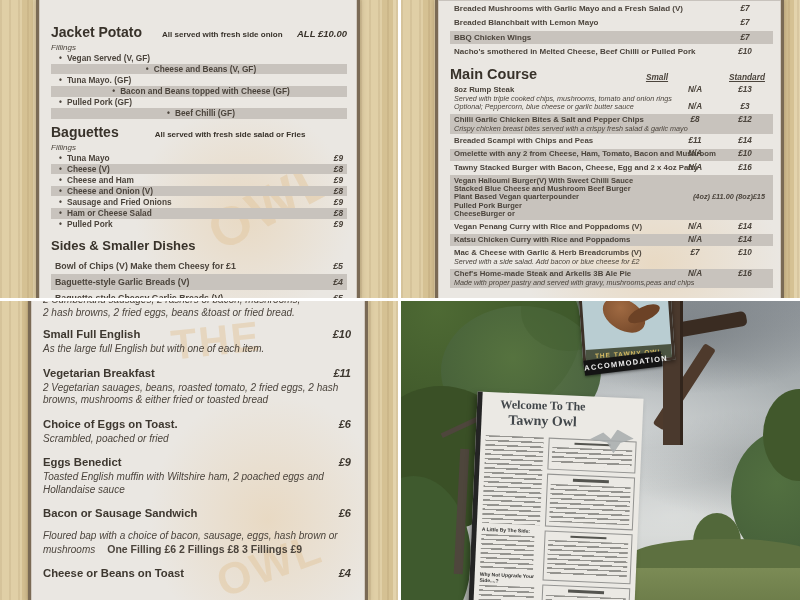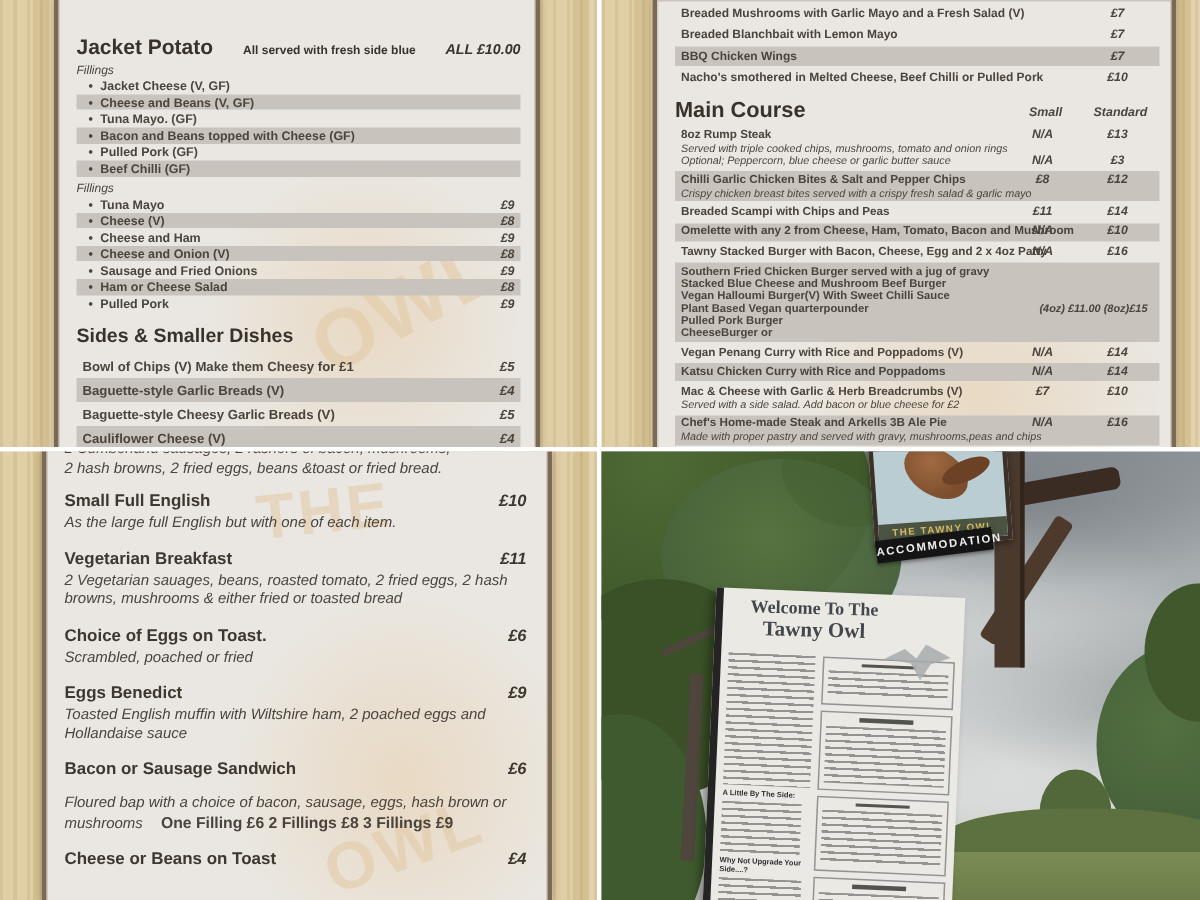--- a/index.html
+++ b/index.html
@@ -19,43 +19,43 @@
   .inner{position:relative;height:100%;}
   .b-tl .inner{padding:8px 10px 0 12px;}
   .b-tr .inner{padding:0 8px 0 12px;}
   .b-bl .inner{padding:0 14px 0 12px;}
   
   .wmblob{position:absolute;border-radius:50%;pointer-events:none;
     background:radial-gradient(ellipse,rgba(231,206,170,.55),rgba(231,206,170,0) 70%);}
   .wm{position:absolute;font-weight:bold;color:#e3c9a3;opacity:.55;pointer-events:none;letter-spacing:2px;}
   
   .pricetxt{font-style:italic;font-weight:700;}
-  .band{background:#c8c3bd;}
+  .band{background:#c8c3bd;justify-content:center;}
   
   .tl-title{display:flex;align-items:baseline;gap:10px;font-size:14px;font-weight:700;color:#38322a;position:relative;}
   .tl-note{font-size:8px;flex:1;padding-left:10px;}
   .tl-all{font-size:9.5px;margin-top:22px;}
   .fillings{font-size:8px;font-style:italic;margin:3px 0 1px;position:relative;}
   .bl-row{display:flex;align-items:baseline;font-size:8.3px;font-weight:700;
     padding:1px 4px 1px 8px;position:relative;line-height:1.0;margin-bottom:.8px;}
   .dot{margin-right:5px;}
   .iprice{margin-left:auto;font-style:italic;}
   .sides-title{font-size:13px;font-weight:700;color:#38322a;margin:8px 0 6px;position:relative;}
   .side-row{display:flex;align-items:baseline;font-size:8.8px;font-weight:700;
     padding:2.6px 4px;position:relative;margin-bottom:.6px;}
   
   .cut-top{height:3px;background:#c8c3bd;margin:0 -8px 2px -12px;}
   .pcols{display:flex;align-items:baseline;}
   .pname{flex:1;min-width:0;white-space:nowrap;}
   .psm{width:48px;text-align:center;flex:none;font-size:8.2px;}
   .pst{width:52px;text-align:center;flex:none;font-size:8.2px;}
   .st-row{font-size:8px;font-weight:700;padding:2.2px 2px 2.2px 4px;margin-bottom:1.2px;line-height:1.05;}
-  .mc-head{display:flex;align-items:center;margin:7px 0 3px;}
+  .mc-head{display:flex;align-items:flex-end;margin:7px 0 3px;gap:40px;}
   .mc-htitle{flex:1;font-size:14.5px;font-weight:700;color:#38322a;}
-  .mc-col{font-size:8.3px;font-style:italic;font-weight:700;}
+  .mc-col{font-size:8.3px;font-style:italic;font-weight:700;text-decoration:underline;}
   .mc-row{padding:1.6px 2px 1.6px 4px;margin-bottom:1.4px;line-height:1.05;}
   .mc-name{font-size:7.8px;font-weight:700;}
   .mc-desc{font-size:7.2px;font-style:italic;white-space:nowrap;line-height:1.12;}
   .bg-line{font-size:7.5px;font-weight:700;line-height:1.1;}
   .bg-note{font-size:7.8px;font-weight:700;text-decoration:underline;margin-left:18px;}
   .qp-price{font-size:7.3px;font-style:italic;font-weight:700;padding-right:6px;white-space:nowrap;margin-left:32px;}
   
   .clip-line{height:7px;overflow:hidden;position:relative;}
   .clip-line span{display:block;transform:translateY(-5px);font-size:10px;font-style:italic;white-space:nowrap;}
   .bk-intro{font-size:10px;font-style:italic;margin:1px 0 10px;position:relative;}
@@ -112,29 +112,29 @@
 
 <div class="grid">
 
   <div class="quad wood">
     <div class="board b-tl">
       <div class="wmblob" style="left:30%;top:35%;width:220px;height:220px;"></div>
       <div class="wm" style="left:52%;top:58%;font-size:54px;transform:rotate(-28deg);">OWL</div>
       <div class="inner">
         <div class="tl-title">
           <span>Jacket Potato</span>
-          <span class="tl-note">All served with fresh side blue</span>
+          <span class="tl-note">All served with fresh side onion</span>
           <span class="tl-all pricetxt">ALL £10.00</span>
         </div>
         <div class="fillings">Fillings</div>
         <div>
 
             <div class="bl-row">
               <span class="dot">•</span>
-              <span>Jacket Cheese (V, GF)</span>
+              <span>Vegan Served (V, GF)</span>
 
             </div>
 
             <div class="bl-row band">
               <span class="dot">•</span>
               <span>Cheese and Beans (V, GF)</span>
 
             </div>
 
             <div class="bl-row">
@@ -154,20 +154,24 @@
               <span>Pulled Pork (GF)</span>
 
             </div>
 
             <div class="bl-row band">
               <span class="dot">•</span>
               <span>Beef Chilli (GF)</span>
 
             </div>
 
+        </div>
+        <div class="tl-title" style="margin-top:5px;">
+          <span>Baguettes</span>
+          <span class="tl-note" style="padding-left:26px;">All served with fresh side salad or Fries</span>
         </div>
         <div class="fillings">Fillings</div>
         <div>
 
             <div class="bl-row">
               <span class="dot">•</span>
               <span>Tuna Mayo</span>
               <span class="iprice pricetxt">£9</span>
             </div>
 
@@ -316,23 +320,22 @@
         </div>
         <div class="mc-row">
           <div class="pcols">
               <span class="pname mc-name">Tawny Stacked Burger with Bacon, Cheese, Egg and 2 x 4oz Patty</span>
               <span class="psm pricetxt">N/A</span>
               <span class="pst pricetxt">£16</span>
             </div>
         </div>
 
         <div class="mc-row band">
-          <div class="bg-line">Southern Fried Chicken Burger served with a jug of gravy</div>
+          <div class="bg-line">Vegan Halloumi Burger(V) With Sweet Chilli Sauce</div>
           <div class="bg-line">Stacked Blue Cheese and Mushroom Beef Burger</div>
-          <div class="bg-line">Vegan Halloumi Burger(V) With Sweet Chilli Sauce</div>
           <div class="pcols">
               <span class="pname bg-line">Plant Based Vegan quarterpounder</span>
               <span class="qp-price">(4oz) £11.00    (8oz)£15</span>
             </div>
           <div class="bg-line">Pulled Pork Burger</div>
           <div class="bg-line">CheeseBurger  or</div>
         </div>
 
         <div class="mc-row">
           <div class="pcols">

